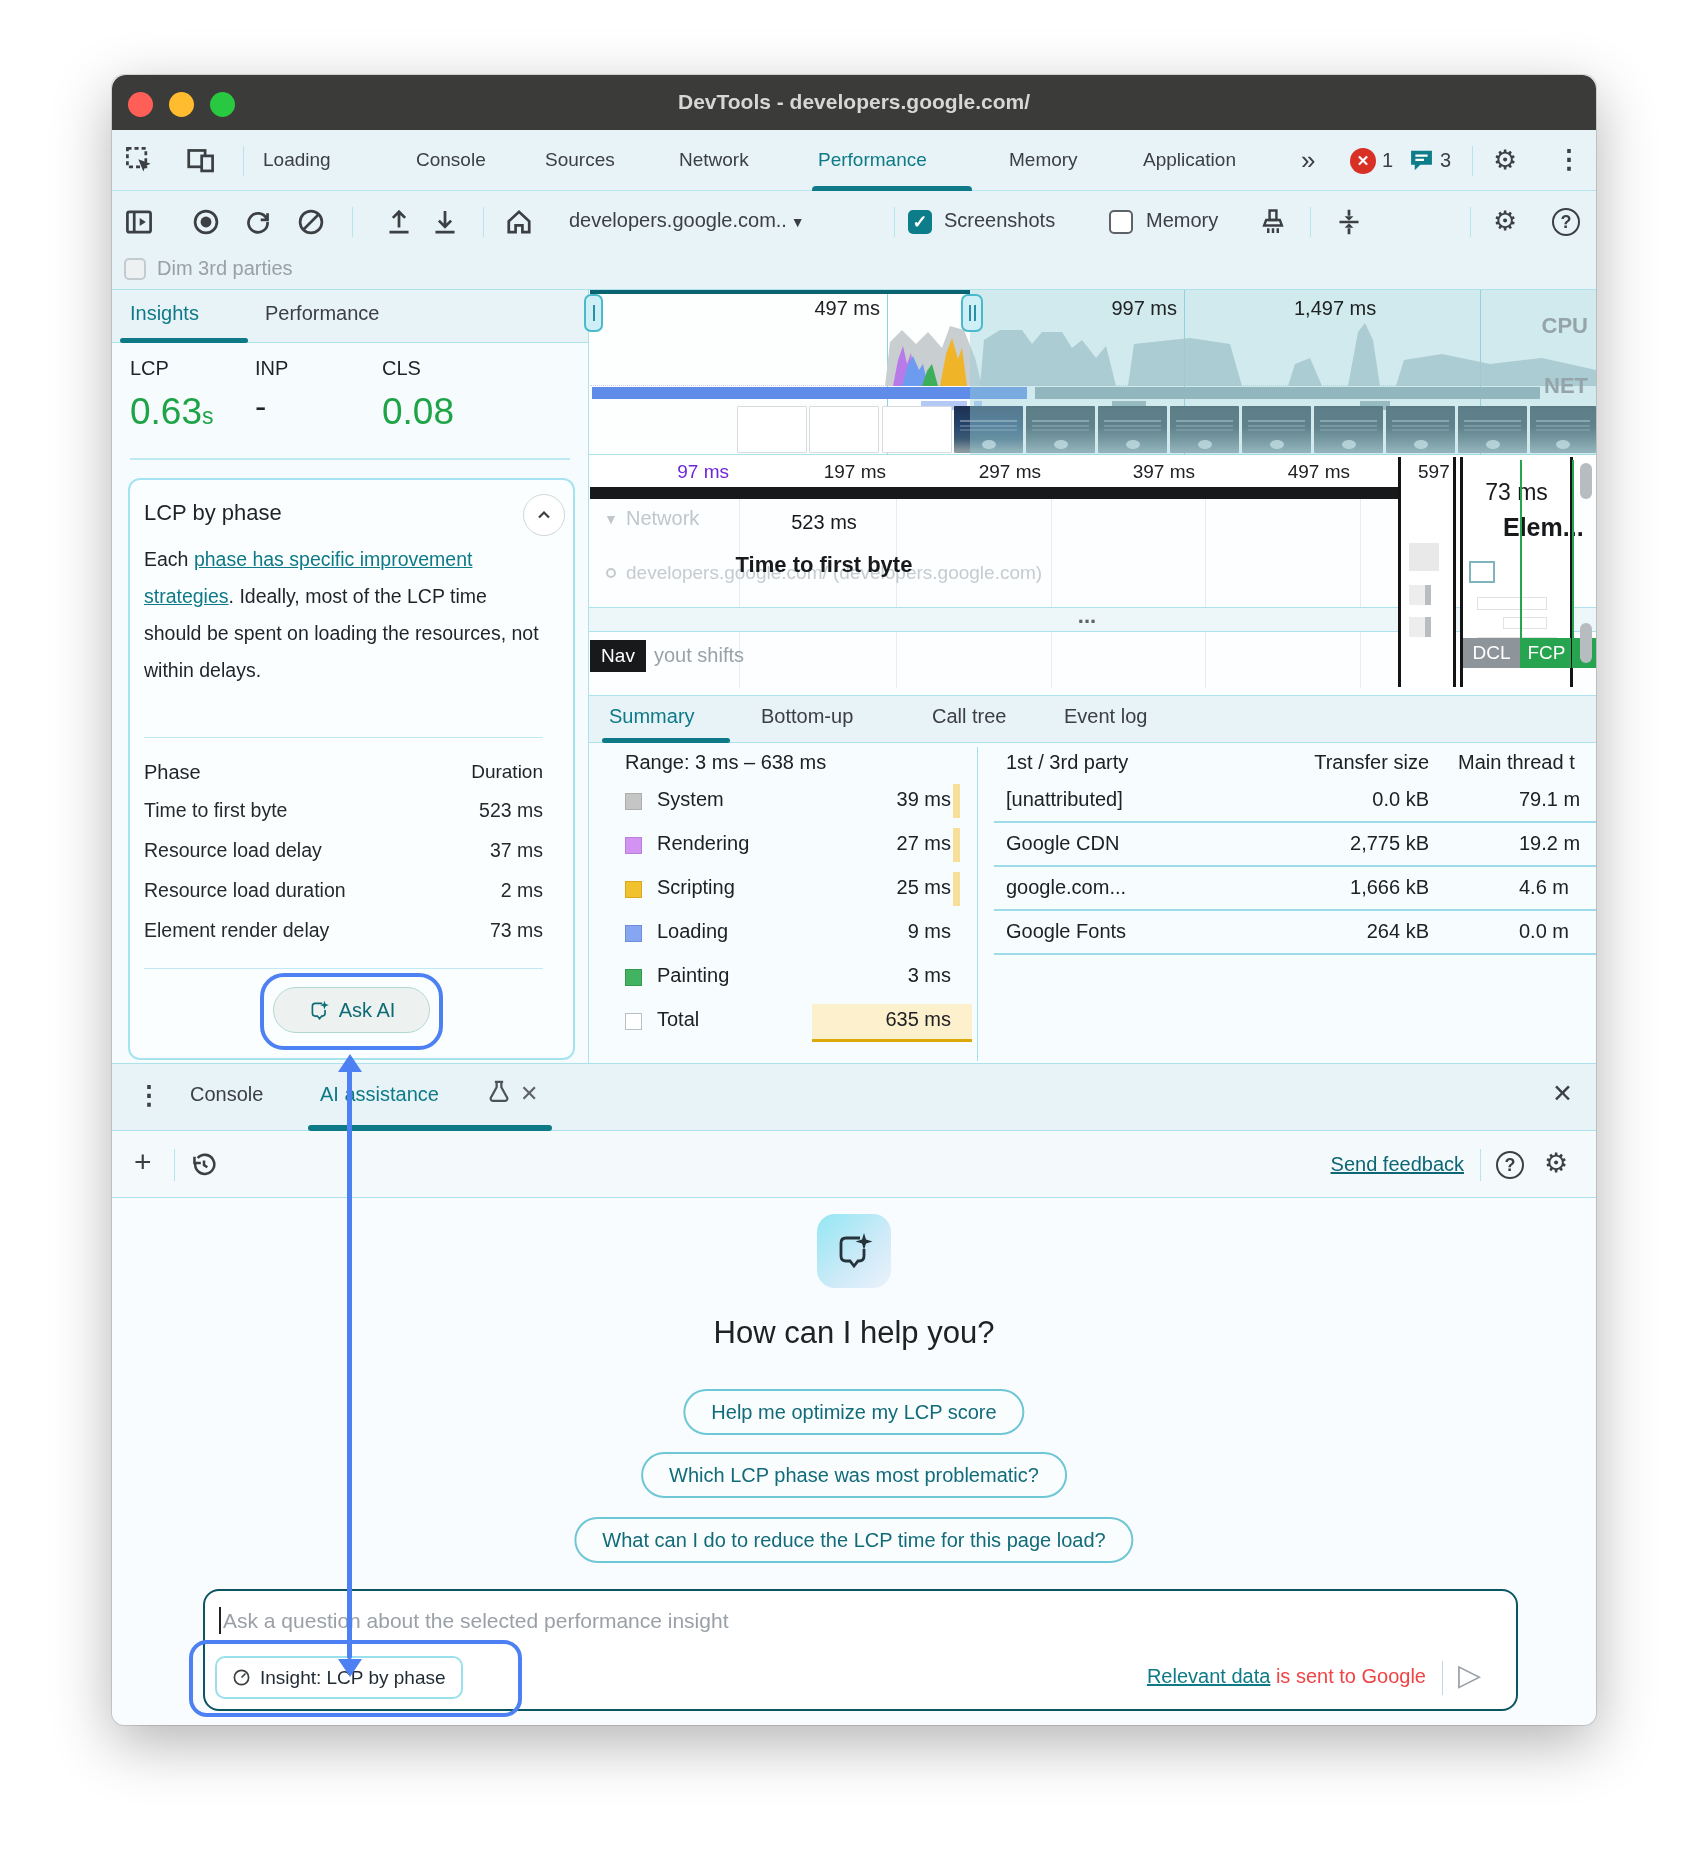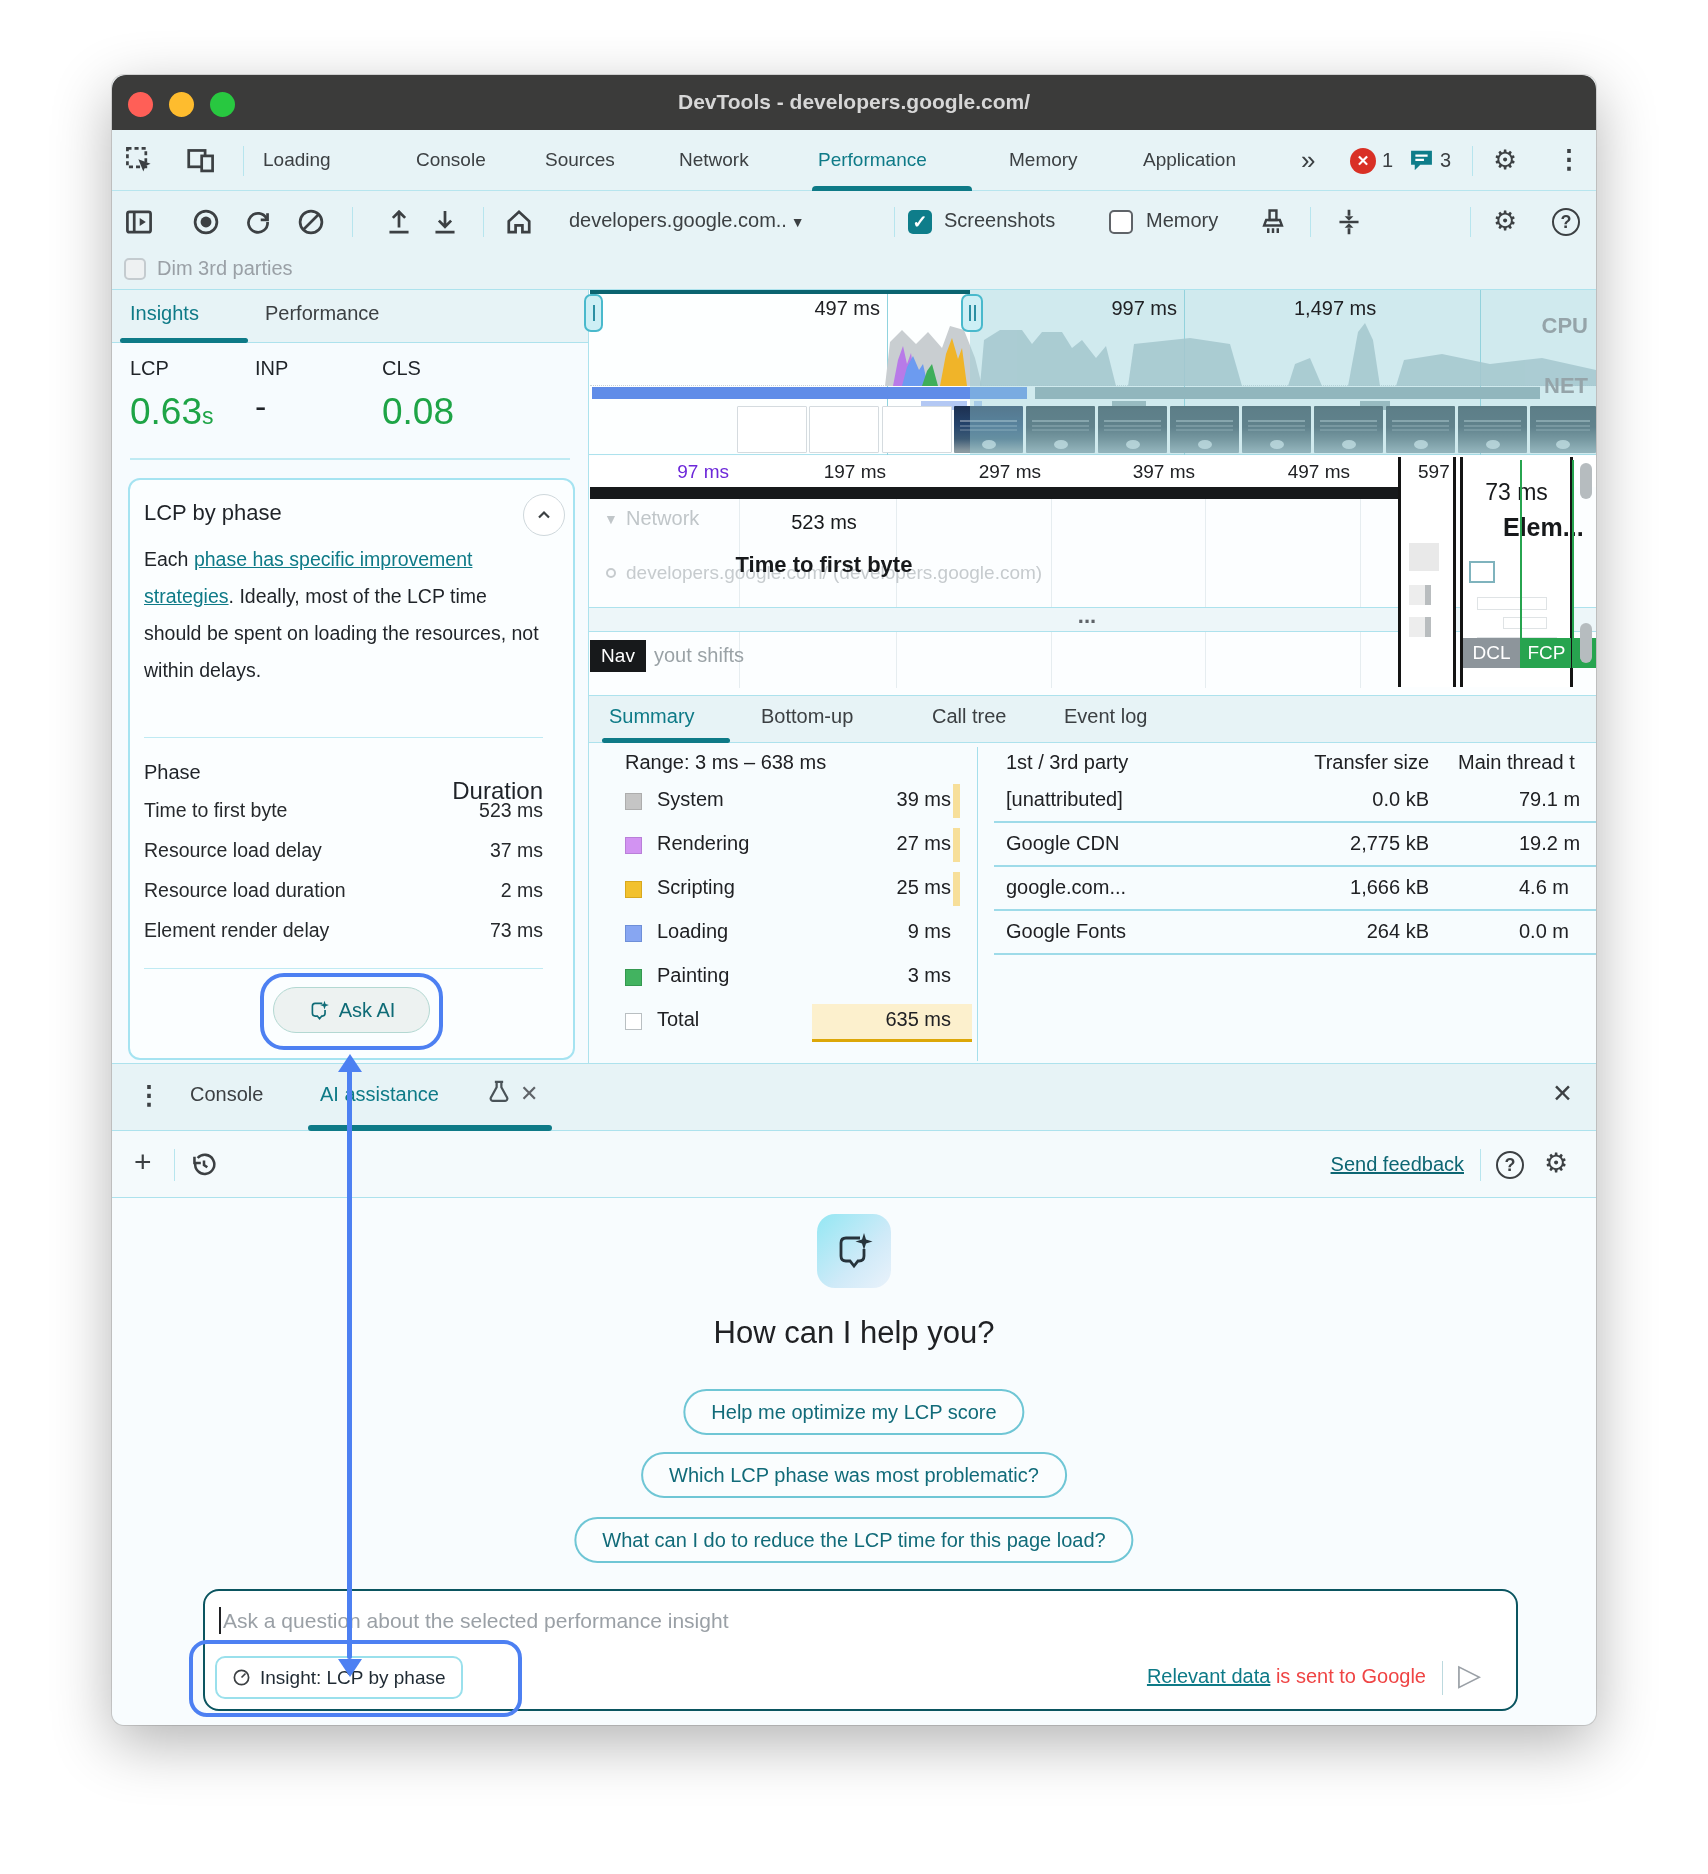--- a/index.html
+++ b/index.html
@@ -198,21 +198,21 @@
   <div class="card" style="left:16px;top:403px;width:447px;height:582px;"></div>
   <div class="txt" style="left:32px;top:425px;font-size:22px;font-weight:500;color:#1f2328;">LCP by phase</div>
   <div class="abs" style="left:411px;top:419px;width:42px;height:42px;border-radius:50%;background:#fff;border:1px solid #cfd8dc;display:flex;align-items:center;justify-content:center;">
     <svg width="20" height="20" viewBox="0 0 20 20">
           <path d="M5 12.5L10 7.5 15 12.5" fill="none" stroke="#3c4043" stroke-width="2.2"></path>
         </svg>
   </div>
   <div class="abs" style="left:32px;top:466px;width:404px;font-size:19.5px;line-height:37px;color:#1f2328;"><span>Each </span><span class="link">phase has specific improvement strategies</span><span>. Ideally, most of the LCP time should be spent on loading the resources, not within delays.</span></div>
   <div class="cyanline" style="left:32px;top:662px;width:399px;height:1px;background:#bfeaf3;"></div>
   <div class="txt" style="left:32px;top:686px;font-size:20px;font-weight:500;color:#1f2328;">Phase</div>
-  <div class="txt" style="left:231px;top:686px;width:200px;text-align:right;font-size:24px;font-weight:500;color:#1f2328;margin-top:16px;">Duration</div>
+  <div class="txt" style="left:231px;top:686px;width:200px;text-align:right;font-size:19px;font-weight:500;color:#1f2328;">Duration</div>
   <div class="txt" style="left:32px;top:724px;font-size:19.5px;color:#26292c;">Time to first byte</div>
   <div class="txt" style="left:231px;top:724px;width:200px;text-align:right;font-size:19.5px;color:#26292c;">523 ms</div>
   <div class="txt" style="left:32px;top:764px;font-size:19.5px;color:#26292c;">Resource load delay</div>
   <div class="txt" style="left:231px;top:764px;width:200px;text-align:right;font-size:19.5px;color:#26292c;">37 ms</div>
   <div class="txt" style="left:32px;top:804px;font-size:19.5px;color:#26292c;">Resource load duration</div>
   <div class="txt" style="left:231px;top:804px;width:200px;text-align:right;font-size:19.5px;color:#26292c;">2 ms</div>
   <div class="txt" style="left:32px;top:844px;font-size:19.5px;color:#26292c;">Element render delay</div>
   <div class="txt" style="left:231px;top:844px;width:200px;text-align:right;font-size:19.5px;color:#26292c;">73 ms</div>
   <div class="cyanline" style="left:32px;top:893px;width:399px;height:1px;background:#bfeaf3;"></div>
   <div class="blue-ring" style="left:148px;top:898px;width:183px;height:77px;border-radius:24px;"></div>

